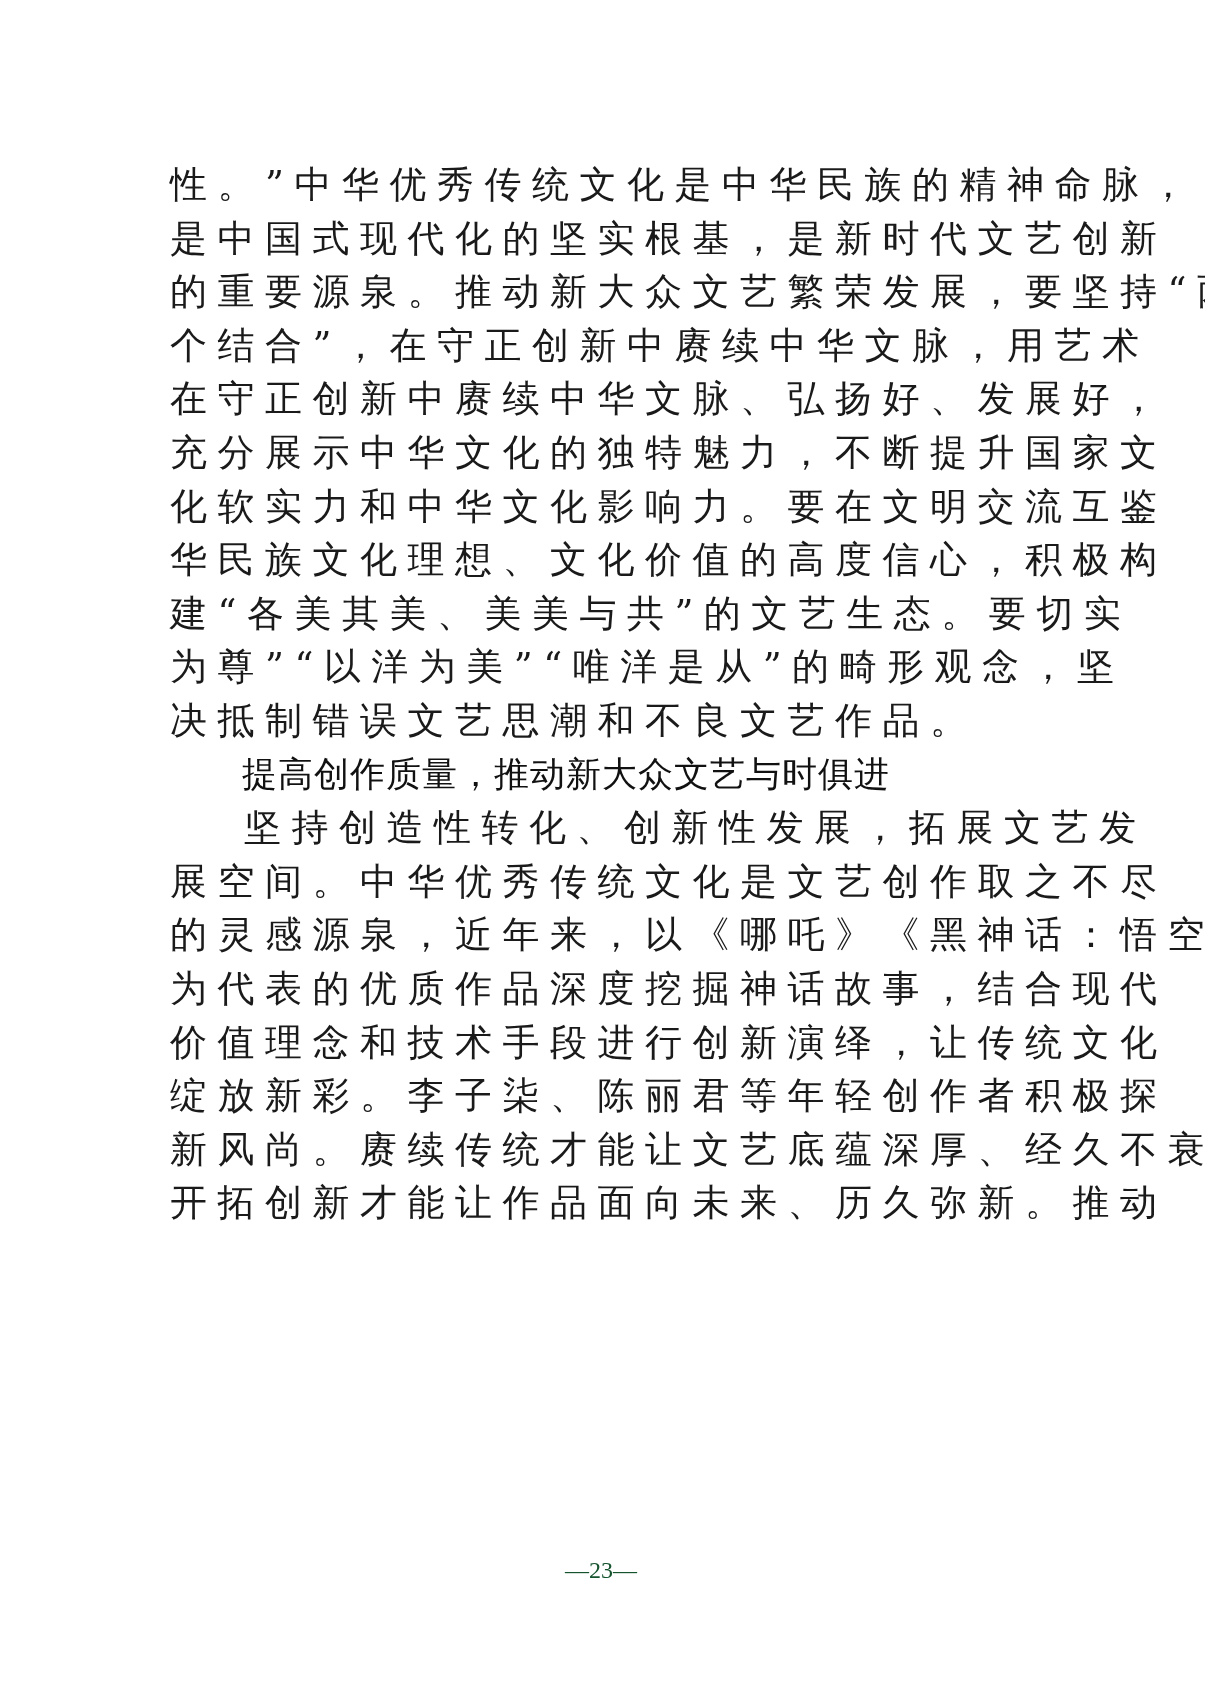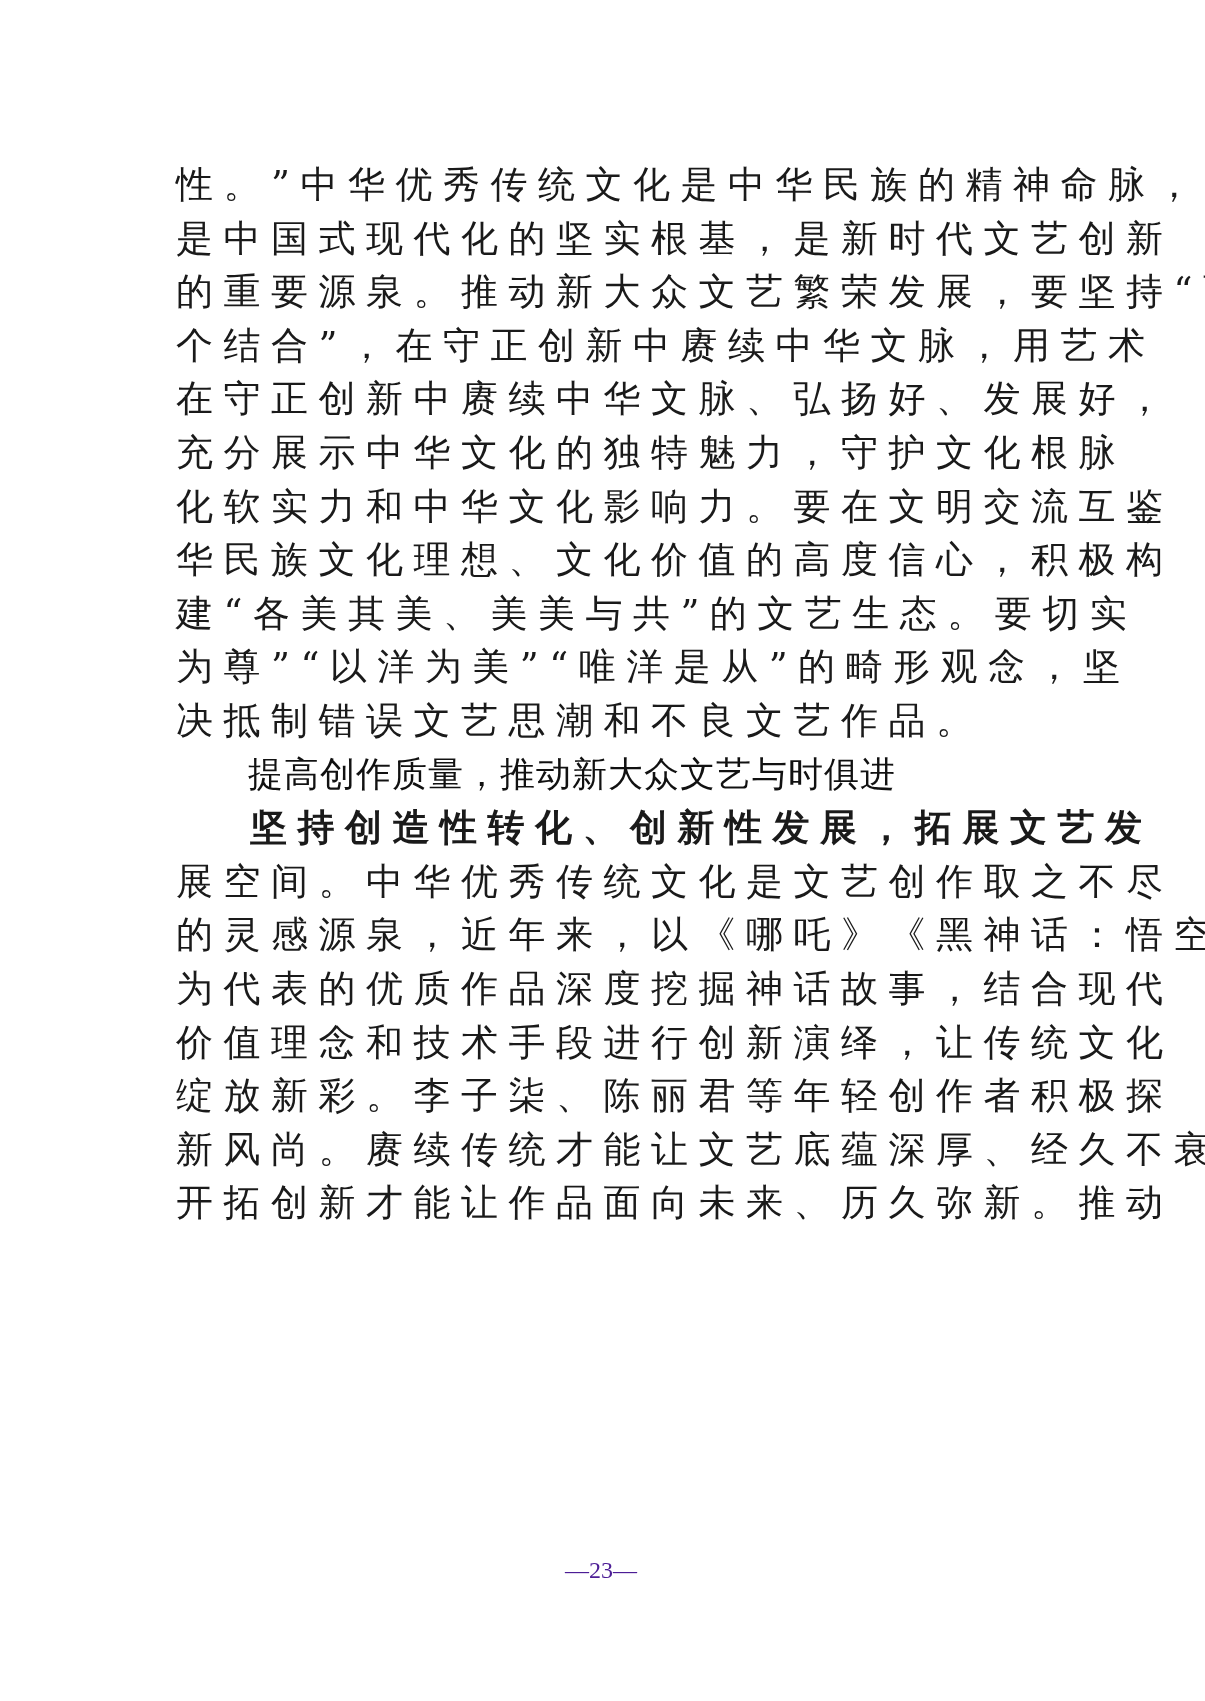--- a/index.html
+++ b/index.html
@@ -1,52 +1,52 @@
 <!DOCTYPE html>
 <html><head>
   <meta charset="utf-8">
   <style>
     html, body { margin: 0; padding: 0; background: #ffffff; }
     body { width: 1205px; height: 1701px; position: relative; overflow: hidden; }
     .page { position: absolute; left: 0; top: 0; width: 1205px; height: 1701px; background: #fff; }
     .body-text {
-      position: absolute; left: 176px; top: 158px; width: 790px;
+      position: absolute; left: 170px; top: 158px; width: 790px;
       font-family: "DejaVu Serif", "Liberation Serif", serif;
       color: #1a1a1a;
     }
     .line {
       display: block; height: 53.6px; line-height: 53.6px;
       font-size: 37px; letter-spacing: 10.5px; white-space: nowrap;
       text-align: justify; text-align-last: justify;
     }
     .line.last { text-align-last: left; }
-    .line.indent { padding-left: 74px; font-weight: bold; }
+    .line.indent { padding-left: 74px; }
     .heading {
       display: block; height: 53.6px; line-height: 53.6px;
       font-family: "DejaVu Sans", "Liberation Sans", sans-serif;
       font-weight: normal; font-size: 35px; letter-spacing: 1px;
       padding-left: 72px; white-space: nowrap; color: #111;
     }
     .page-number {
       position: absolute; left: 0; width: 1202px; top: 1557px;
       text-align: center; font-family: "Liberation Serif", "DejaVu Serif", serif;
-      font-size: 24px; color: #4c1d95;
+      font-size: 24px; color: #14532d;
     }
   </style>
 </head>
 <body>
 
 <div class="page">
   <div class="body-text">
     <span class="line">性。”中华优秀传统文化是中华民族的精神命脉，</span>
     <span class="line">是中国式现代化的坚实根基，是新时代文艺创新</span>
     <span class="line">的重要源泉。推动新大众文艺繁荣发展，要坚持“两</span>
     <span class="line">个结合”，在守正创新中赓续中华文脉，用艺术</span>
     <span class="line">在守正创新中赓续中华文脉、弘扬好、发展好，</span>
-    <span class="line">充分展示中华文化的独特魅力，守护文化根脉</span>
+    <span class="line">充分展示中华文化的独特魅力，不断提升国家文</span>
     <span class="line">化软实力和中华文化影响力。要在文明交流互鉴</span>
     <span class="line">华民族文化理想、文化价值的高度信心，积极构</span>
     <span class="line">建“各美其美、美美与共”的文艺生态。要切实</span>
     <span class="line">为尊”“以洋为美”“唯洋是从”的畸形观念，坚</span>
     <span class="line last">决抵制错误文艺思潮和不良文艺作品。</span>
 
     <span class="heading">提高创作质量，推动新大众文艺与时俱进</span>
 
     <span class="line indent">坚持创造性转化、创新性发展，拓展文艺发</span>
     <span class="line">展空间。中华优秀传统文化是文艺创作取之不尽</span>

